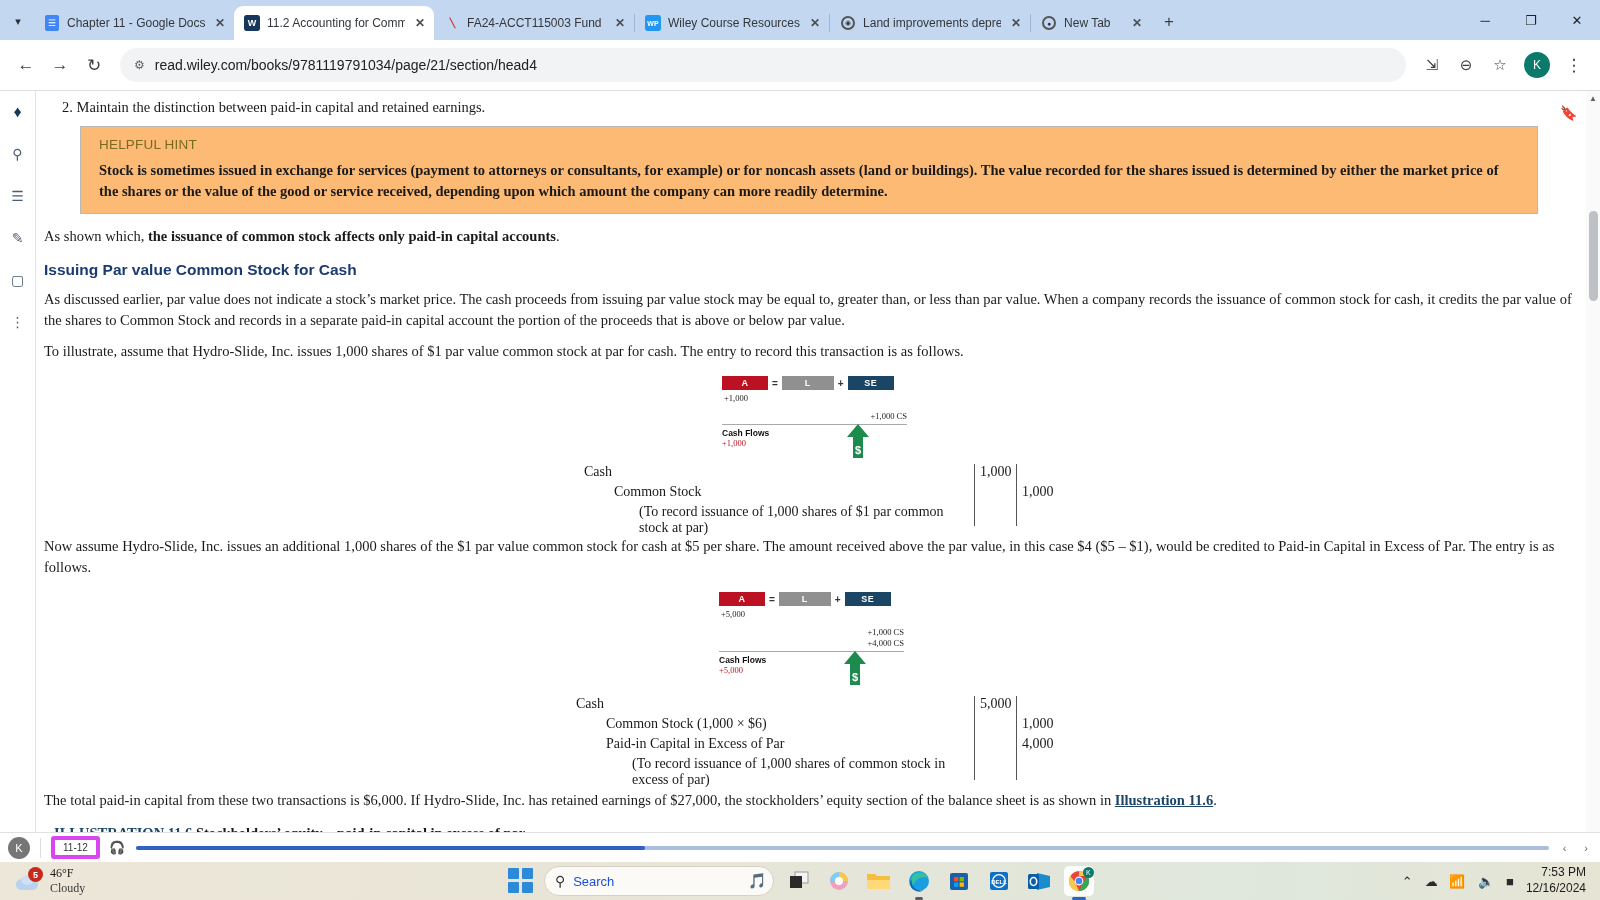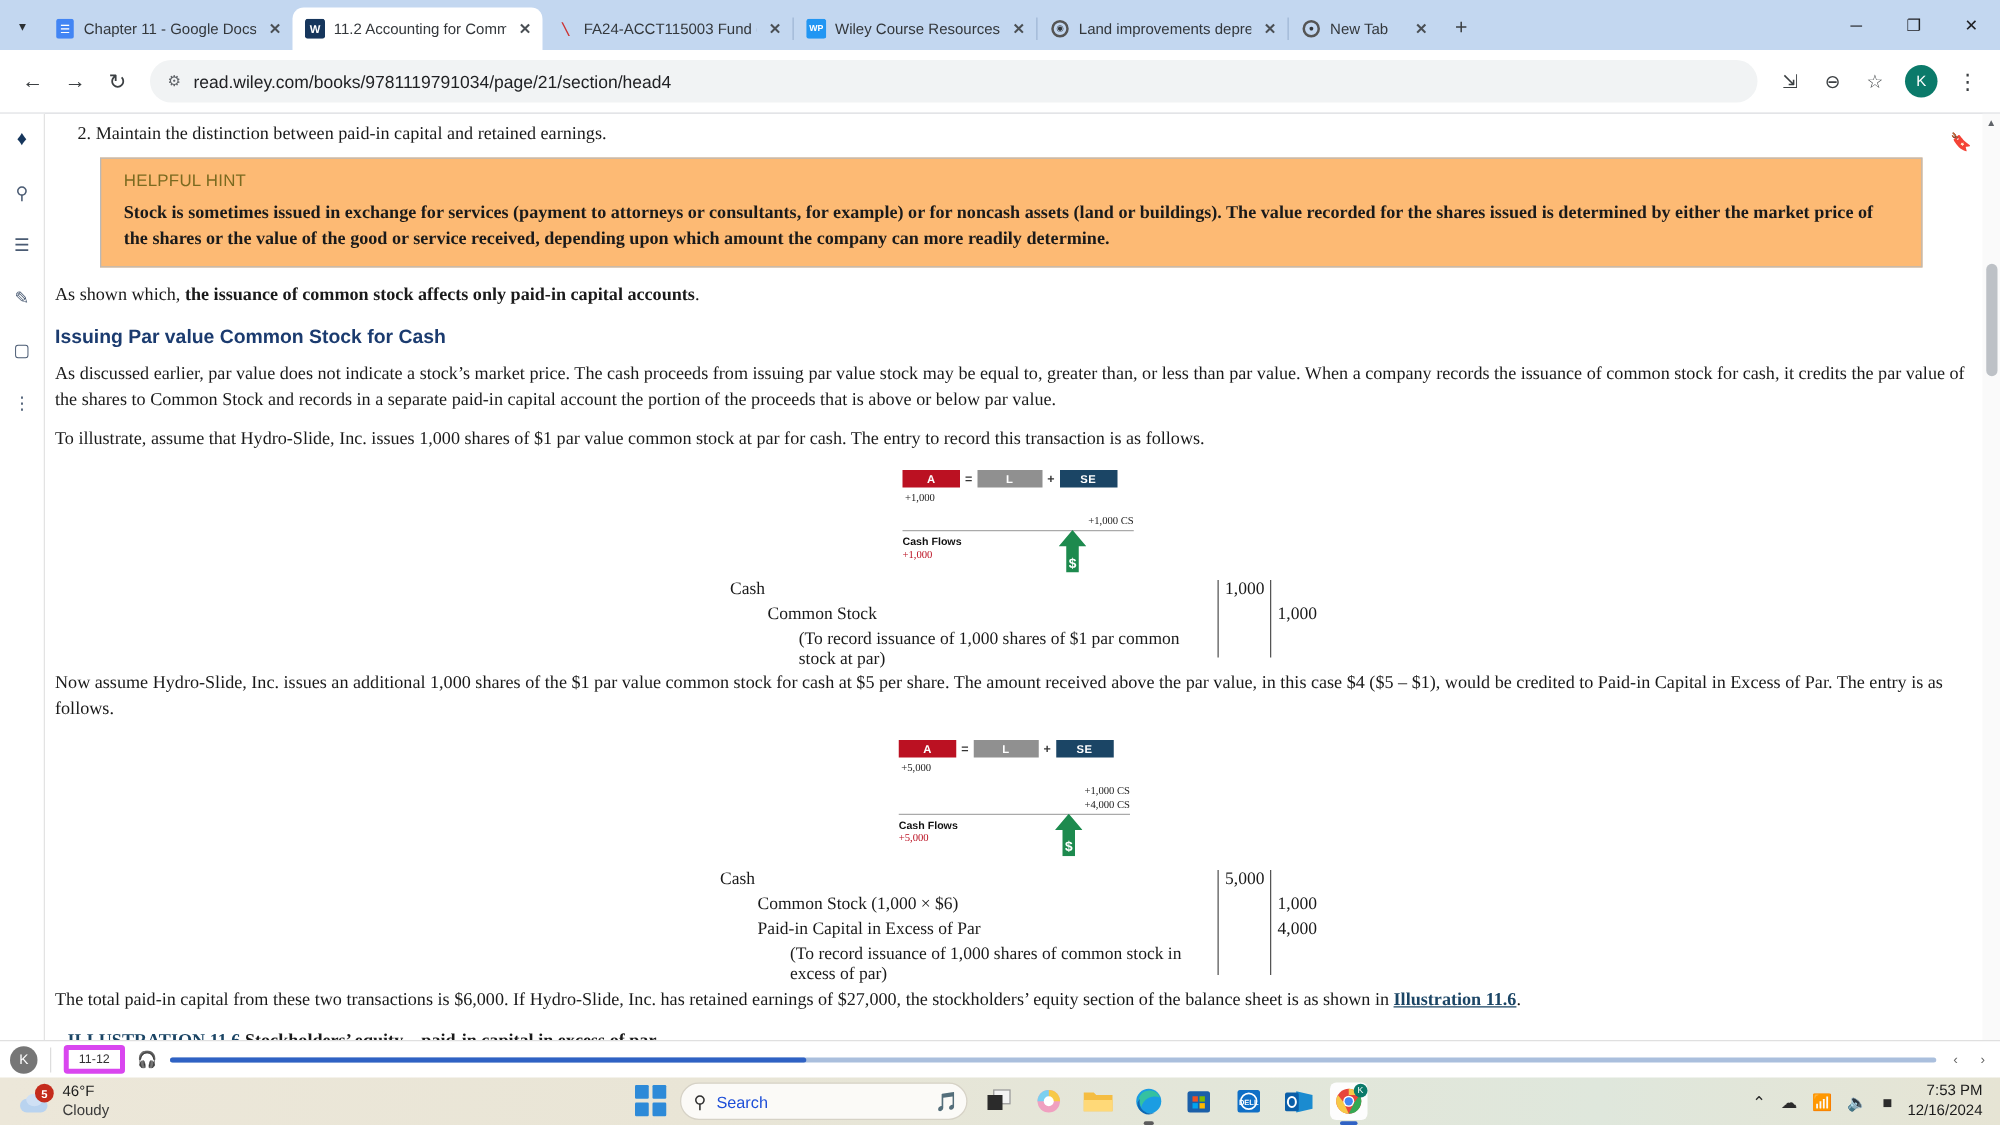--- a/index.html
+++ b/index.html
@@ -231,21 +231,21 @@
   }
   .tb-cloud .c2 {
     position: absolute; left: 7px; bottom: 7px; width: 13px; height: 10px;
     background: #cfe0f4; border-radius: 50%;
   }
   .tb-badge {
     position: absolute; left: 14px; top: -3px; width: 15px; height: 15px;
     border-radius: 50%; background: #c42b1c; color: #fff; font-size: 9px;
     display: flex; align-items: center; justify-content: center; font-weight: 700;
   }
-  .tb-wtext { line-height: 1.25; }
+  .tb-wtext { line-height: 1.25; font-family: Liberation Serif, serif; }
   .tb-wtext .t { font-size: 12px; color: #1b1b1b; }
   .tb-wtext .d { font-size: 12px; color: #3a3a3a; }
   .tb-center {
     flex: 1 1 auto; display: flex; align-items: center;
     justify-content: center; gap: 10px;
   }
   .tb-start { width: 26px; height: 26px; display: grid;
     grid-template-columns: 11px 11px; grid-template-rows: 11px 11px; gap: 3px; }
   .tb-start i { background: #2d8ad8; display: block; border-radius: 1px; }
   .tb-search {

